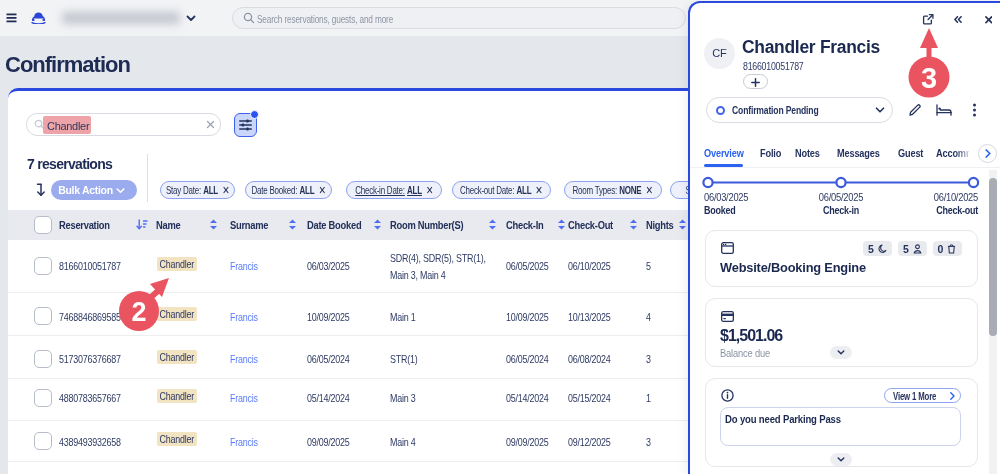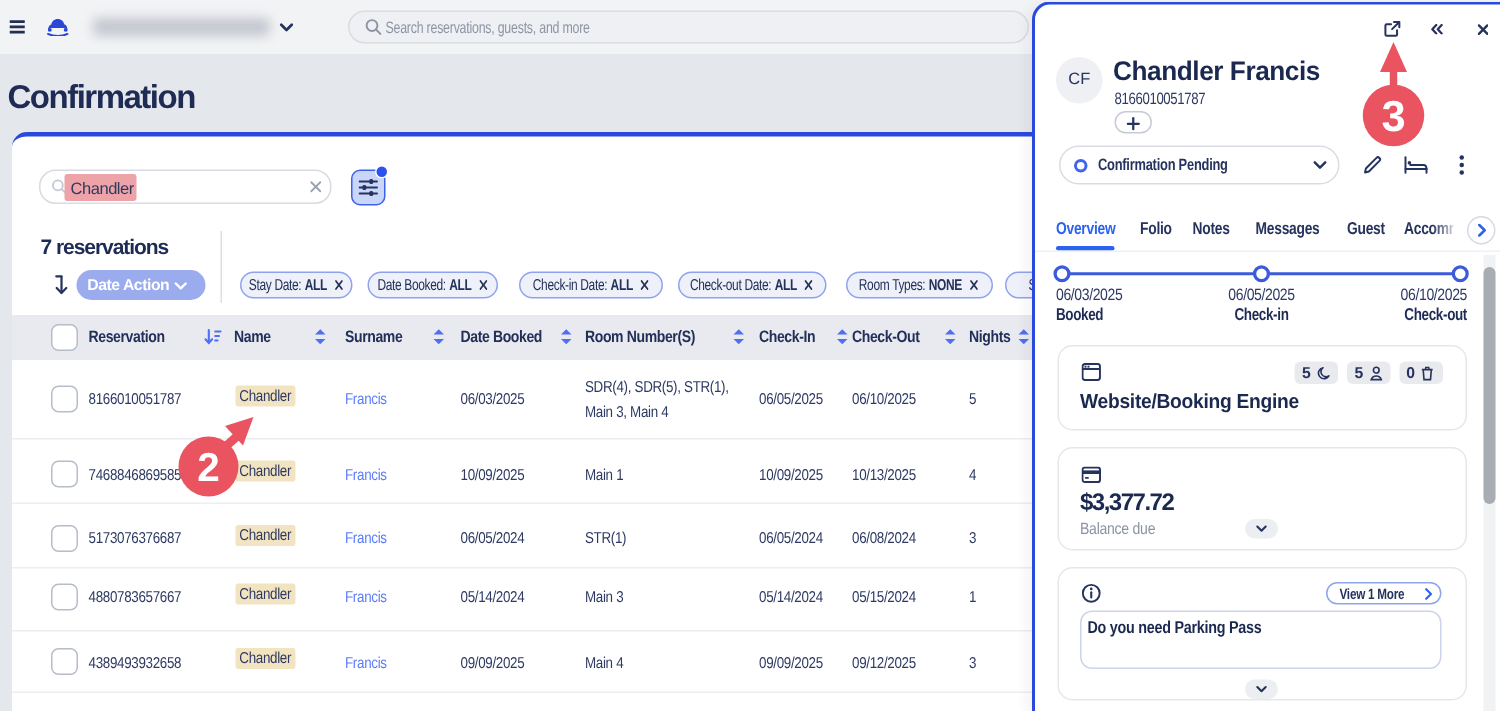--- a/index.html
+++ b/index.html
@@ -77,21 +77,21 @@
 <div class="abs" style="left:27px;top:156px;font-size:14px;font-weight:bold;color:#1e2b55;letter-spacing:-0.7px;">7 reservations</div>
 
 <svg class="abs" style="left:36px;top:183px;" width="10" height="14" viewBox="0 0 10 14">
   <g stroke="#25335e" stroke-width="1.5" fill="none" stroke-linecap="round" stroke-linejoin="round">
     <line x1="5" y1="1.5" x2="5" y2="12"></line>
       <path d="M1.8 9 L5 12.3 L8.2 9"></path>
       <line x1="1.5" y1="1.2" x2="5" y2="1.2"></line>
   </g>
 </svg>
 
-<div class="abs" style="left:51px;top:180px;width:86px;height:20px;background:#9aabee;border-radius:10px;color:#fff;font-size:10.5px;font-weight:bold;letter-spacing:-0.3px;line-height:20px;text-align:center;padding-right:17px;">Date Action</div>
+<div class="abs" style="left:51px;top:180px;width:86px;height:20px;background:#9aabee;border-radius:10px;color:#fff;font-size:10.5px;font-weight:bold;letter-spacing:-0.3px;line-height:20px;text-align:center;padding-right:17px;">Bulk Action</div>
 <svg class="abs" style="left:116px;top:188px;" width="9" height="6" viewBox="0 0 9 6">
     <path d="M1.2 1 L4.5 4.3 L7.8 1" stroke="#fff" stroke-width="1.6" fill="none" stroke-linecap="round" stroke-linejoin="round"></path>
   </svg>
 
 <div class="abs" style="left:147px;top:154px;width:1px;height:48px;background:#dcdfe5;"></div>
 
 <style>
   .chip { position:absolute; top:180.5px; height:18.5px; background:#eef1fa; border:1px solid #8ea2ee; border-radius:10px;
           display:flex; align-items:center; justify-content:center; font-size:10.5px; color:#243158; letter-spacing:-0.3px; white-space:nowrap; }
   .chip .cc { display:flex; align-items:center; transform:scaleX(0.76); }
@@ -107,21 +107,21 @@
       </svg></span>
   </div>
 <div class="chip" style="left:244.5px;width:87px;">
     <span class="cc">Date Booked:<b>ALL</b><svg width="8" height="8" viewBox="0 0 9 9">
         <g stroke="#243158" stroke-width="1.4" stroke-linecap="round">
           <line x1="1.5" y1="1.5" x2="7.5" y2="7.5"></line>
           <line x1="7.5" y1="1.5" x2="1.5" y2="7.5"></line>
         </g>
       </svg></span>
   </div>
-<div class="chip" style="left:345.5px;width:96px;">
+<div class="chip" style="left:345.5px;width:96px;text-decoration:underline;">
     <span class="cc">Check-in Date:<b>ALL</b><svg width="8" height="8" viewBox="0 0 9 9">
         <g stroke="#243158" stroke-width="1.4" stroke-linecap="round">
           <line x1="1.5" y1="1.5" x2="7.5" y2="7.5"></line>
           <line x1="7.5" y1="1.5" x2="1.5" y2="7.5"></line>
         </g>
       </svg></span>
   </div>
 <div class="chip" style="left:451.5px;width:99px;">
     <span class="cc">Check-out Date:<b>ALL</b><svg width="8" height="8" viewBox="0 0 9 9">
         <g stroke="#243158" stroke-width="1.4" stroke-linecap="round">
@@ -387,21 +387,21 @@
       <path d="M3.6 2.4 L3.9 1 L6.1 1 L6.4 2.4" stroke="#25335e" stroke-width="1.1" fill="none"></path>
     </svg></div>
 <div class="abs" style="left:720px;top:259.5px;font-size:13.5px;font-weight:bold;color:#1b2950;letter-spacing:-0.2px;transform:scaleX(0.95);transform-origin:0 50%;">Website/Booking Engine</div>
 
 <div class="abs" style="left:705px;top:298px;width:273px;height:69px;border:1px solid #e5e7eb;border-radius:10px;background:#fff;"></div>
 <svg class="abs" style="left:721px;top:311px;" width="13" height="11" viewBox="0 0 13 11">
   <rect x="0.65" y="0.65" width="11.7" height="9.7" rx="1.6" stroke="#25335e" stroke-width="1.3" fill="none"></rect>
   <rect x="0.65" y="2.6" width="11.7" height="2.4" fill="#25335e"></rect>
   <line x1="2.4" y1="7.6" x2="4.8" y2="7.6" stroke="#25335e" stroke-width="1.2"></line>
 </svg>
-<div class="abs" style="left:720px;top:327px;font-size:16px;font-weight:bold;color:#1b2950;letter-spacing:-1px;">$3,377.72</div>
+<div class="abs" style="left:720px;top:327px;font-size:16px;font-weight:bold;color:#1b2950;letter-spacing:-1px;">$1,501.06</div>
 <div class="abs" style="left:720px;top:347px;font-size:11px;color:#8a93a3;letter-spacing:-0.2px;transform:scaleX(0.85);transform-origin:0 50%;">Balance due</div>
 <div class="abs" style="left:830px;top:345.5px;width:22px;height:13px;background:#eceef2;border-radius:7px;"></div>
 <svg class="abs" style="left:837px;top:349.5px;" width="8" height="6" viewBox="0 0 8 6">
     <path d="M1.2 1 L4 3.8 L6.8 1" stroke="#25335e" stroke-width="1.4" fill="none" stroke-linecap="round" stroke-linejoin="round"></path>
   </svg>
 
 <div class="abs" style="left:705px;top:378px;width:273px;height:89px;border:1px solid #e5e7eb;border-radius:10px;background:#fff;"></div>
 <svg class="abs" style="left:721px;top:389px;" width="13" height="13" viewBox="0 0 13 13">
   <circle cx="6.5" cy="6.5" r="5.6" stroke="#25335e" stroke-width="1.3" fill="none"></circle>
   <line x1="6.5" y1="5.8" x2="6.5" y2="9.3" stroke="#25335e" stroke-width="1.4" stroke-linecap="round"></line>

